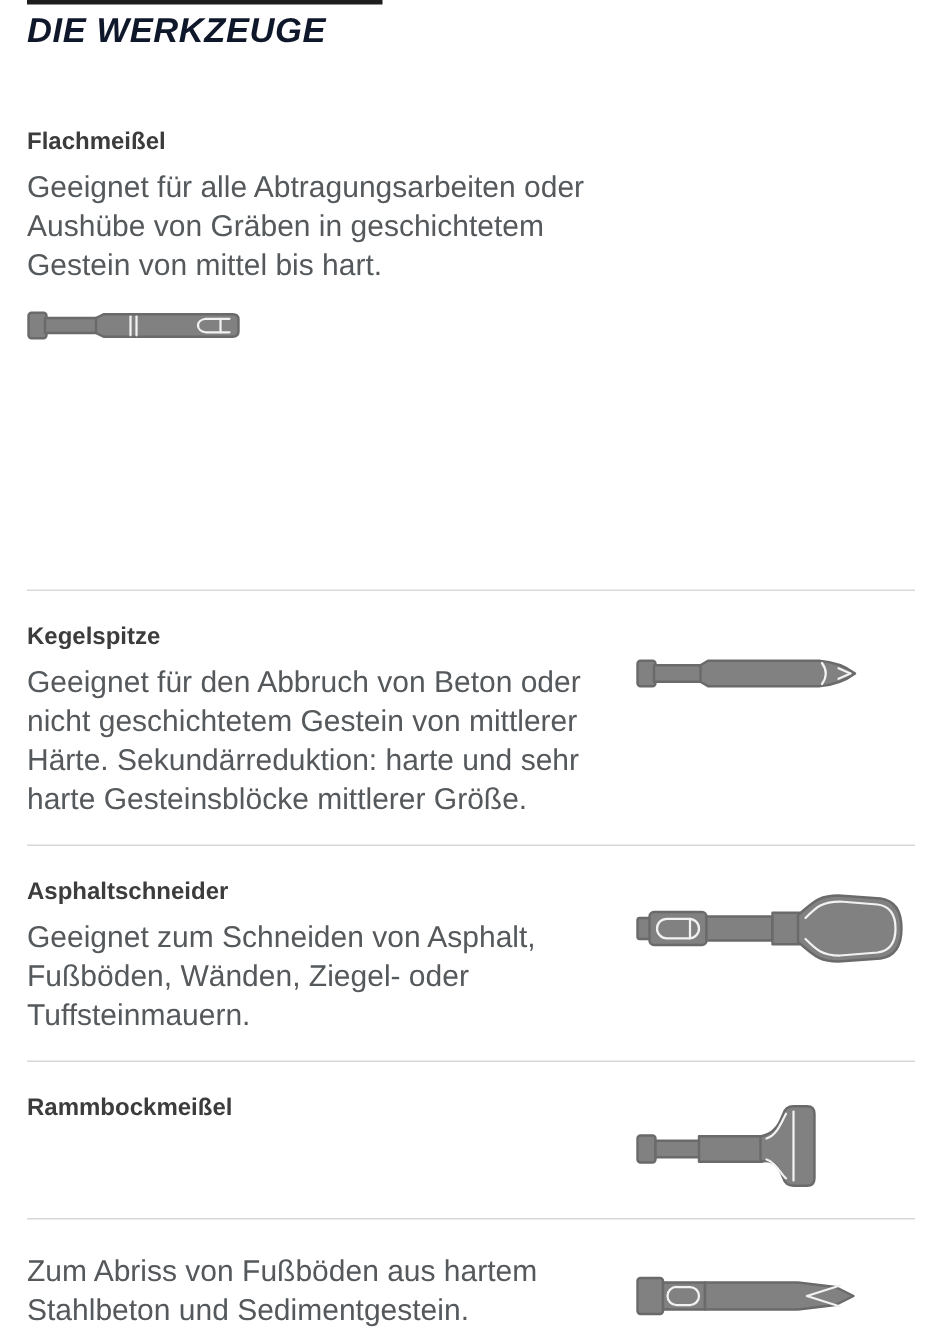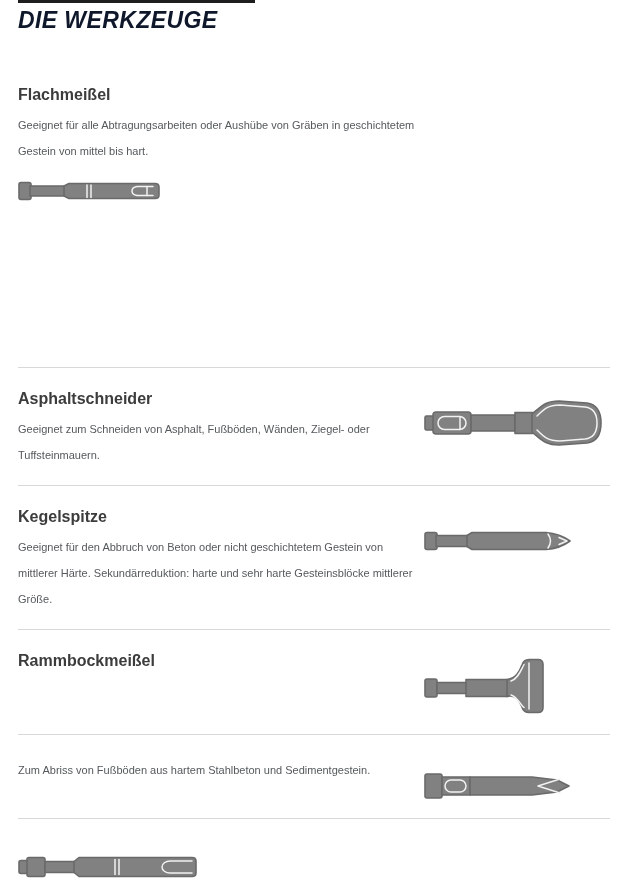--- a/index.html
+++ b/index.html
@@ -9,21 +9,21 @@
   .top-bar{position:absolute;top:0;left:0;width:237px;height:3px;background:#1e1e1e;}
   h1.page-title{margin:0;padding-top:7px;font-size:23px;font-weight:bold;
        letter-spacing:.4px;color:#0f172a;font-style:italic;}
   #tool-list{margin-top:52px;}
   section.tool-section{display:flex;align-items:flex-start;
        padding:22px 0 17px 0;border-bottom:1px solid #d8d8d8;}
   section.tool-section:first-child{padding-top:0;flex-direction:column;}
   section.tool-section:last-child{border-bottom:none;}
   .tool-text{flex:1 1 auto;max-width:406px;}
   h2.tool-name{margin:0 0 8px 0;font-size:16px;font-weight:bold;color:#3c3c3c;}
-  p.tool-desc{margin:0;font-size:11px;line-height:26px;color:#55595c;}
+  p.tool-desc{margin:0;font-size:20px;line-height:26px;color:#55595c;}
   .tool-figure{width:186px;flex:0 0 186px;display:flex;justify-content:flex-start;}
   .tool-figure svg{display:block;}
   
   .t-body{fill:#818181;stroke:#6a6a6a;stroke-width:1.6;stroke-linejoin:round;}
   .t-line{fill:none;stroke:#f2f2f2;stroke-width:1.5;stroke-linejoin:round;stroke-linecap:round;}
 </style>
 </head>
 <body>
 
 <div class="page">
@@ -43,49 +43,49 @@
      <path class="t-line" d="M69,7 L69,19.5"></path>
             <path class="t-line" d="M73,7 L73,19.5"></path>
      <path class="t-line" d="M135,8.5 L119,8.5 A6.3,4.6 0 0 0 119,17.5 L135,17.5"></path>
      <path class="t-line" d="M129,8.5 L129,17.5"></path>
    </svg>
         </div>
   </section>
 
   <section class="tool-section">
     <div class="tool-text">
+      <h2 class="tool-name">Kegelspitze</h2>
+      <p class="tool-desc">Geeignet für den Abbruch von Beton oder nicht geschichtetem Gestein von mittlerer Härte. Sekundärreduktion: harte und sehr harte Gesteinsblöcke mittlerer Größe.</p>
+    </div>
+    <div class="tool-figure">
+          <svg width="148" height="26" viewBox="0 0 148 26" style="margin-top: 20px;">
+     <rect class="t-body" x="1" y="4.5" width="12" height="17" rx="2"></rect>
+     <rect class="t-body" x="12" y="7.5" width="32" height="11"></rect>
+     <path class="t-body" d="M43,7.5 L48,4.5 L122,4.5 Q136,5.5 146,13 Q136,20.5 122,21.5 L48,21.5 L43,18.5 Z"></path>
+     <path class="t-line" d="M124,6 Q129,13 124,20"></path>
+     <path class="t-line" d="M143,13 L135,9.5 M143,13 L135,16.5"></path>
+   </svg>
+        </div>
+  </section>
+
+  <section class="tool-section">
+    <div class="tool-text">
       <h2 class="tool-name">Asphaltschneider</h2>
       <p class="tool-desc">Geeignet zum Schneiden von Asphalt, Fußböden, Wänden, Ziegel- oder Tuffsteinmauern.</p>
     </div>
     <div class="tool-figure">
           <svg width="180" height="54" viewBox="0 0 180 54" style="margin-top: 6px;">
      <rect class="t-body" x="1" y="20" width="9" height="14" rx="1.5"></rect>
      <rect class="t-body" x="9" y="16" width="38" height="22" rx="3"></rect>
      <rect class="t-body" x="47" y="19" width="44" height="16"></rect>
      <rect class="t-body" x="91" y="16.5" width="18" height="21"></rect>
      <path class="t-body" d="M108,18 C118,10 121,5 135,5 L163,7 Q177,9 177,27 Q177,45 163,47 L135,49 C121,49 118,44 108,36 Z"></path>
      <rect class="t-line" x="14" y="20.5" width="28" height="13" rx="6.5"></rect>
      <path class="t-line" d="M36,20.5 L36,33.5"></path>
      <path class="t-line" d="M113,20 C120,13 124,9 136,9 L161,11 Q173,12.5 173,27 Q173,41.5 161,43 L136,45 C124,45 120,41 113,34"></path>
-   </svg>
-        </div>
-  </section>
-
-  <section class="tool-section">
-    <div class="tool-text">
-      <h2 class="tool-name">Kegelspitze</h2>
-      <p class="tool-desc">Geeignet für den Abbruch von Beton oder nicht geschichtetem Gestein von mittlerer Härte. Sekundärreduktion: harte und sehr harte Gesteinsblöcke mittlerer Größe.</p>
-    </div>
-    <div class="tool-figure">
-          <svg width="148" height="26" viewBox="0 0 148 26" style="margin-top: 20px;">
-     <rect class="t-body" x="1" y="4.5" width="12" height="17" rx="2"></rect>
-     <rect class="t-body" x="12" y="7.5" width="32" height="11"></rect>
-     <path class="t-body" d="M43,7.5 L48,4.5 L122,4.5 Q136,5.5 146,13 Q136,20.5 122,21.5 L48,21.5 L43,18.5 Z"></path>
-     <path class="t-line" d="M124,6 Q129,13 124,20"></path>
-     <path class="t-line" d="M143,13 L135,9.5 M143,13 L135,16.5"></path>
    </svg>
         </div>
   </section>
 
   <section class="tool-section">
     <div class="tool-text">
       <h2 class="tool-name">Rammbockmeißel</h2>
     </div>
     <div class="tool-figure">
           <svg width="130" height="62" viewBox="0 0 130 62" style="margin-top: 3px;">

